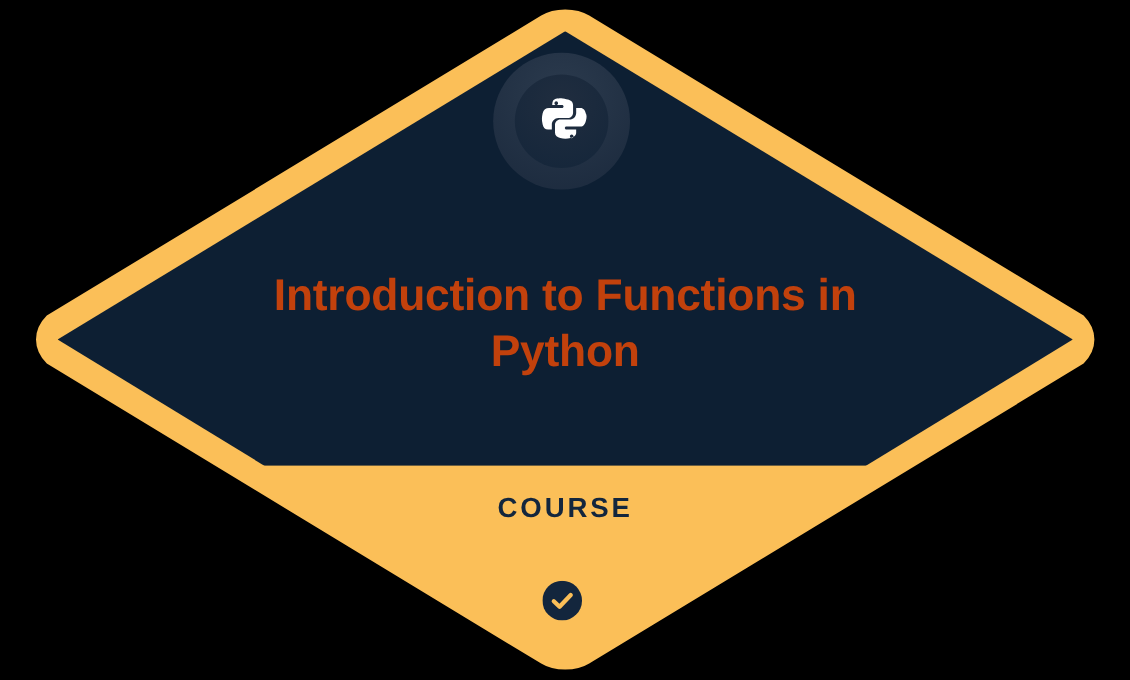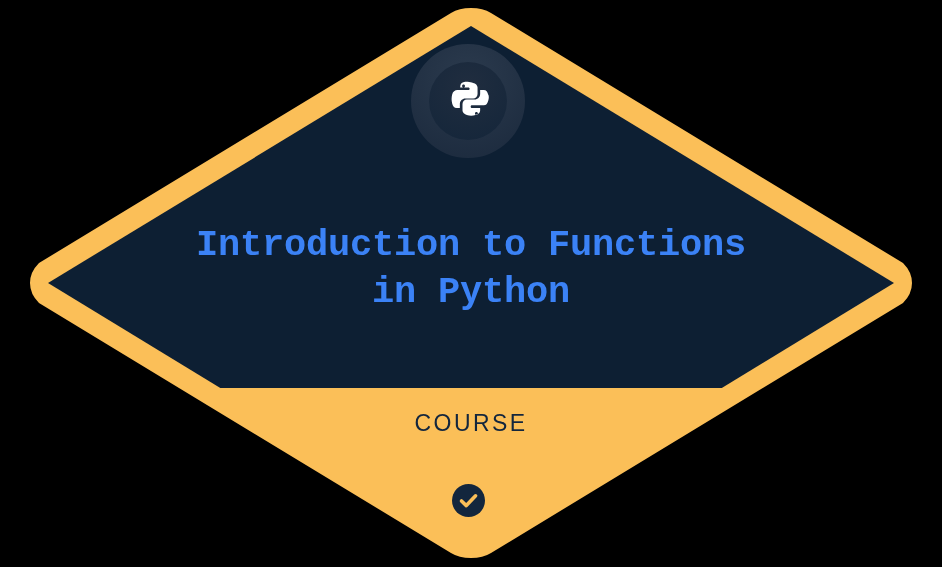--- a/index.html
+++ b/index.html
@@ -36,39 +36,39 @@
     pointer-events: none;
   }
   .overlay-layer > * { pointer-events: auto; }
 
   #course-title {
     position: absolute;
     left: 171px;
     top: 222px;
     width: 600px;
     text-align: center;
-    color: #3b82f6;
+    color: #c2410c;
     font-size: 37px;
     font-weight: bold;
     line-height: 47px;
     letter-spacing: -0.2px;
-    font-family: Liberation Mono, monospace;
+    font-family: Liberation Sans, sans-serif;
   }
 
   #status-block {
     position: absolute;
     left: 171px;
     top: 406px;
     width: 600px;
     text-align: center;
   }
   .status-line {
     color: #13263D;
     font-size: 23px;
-    font-weight: normal;
+    font-weight: bold;
     letter-spacing: 2.4px;
     line-height: 35px;
     font-family: "Liberation Sans", sans-serif;
     text-align: center;
   }
 
   #check-badge {
     position: absolute;
     left: 452px;
     top: 484px;

